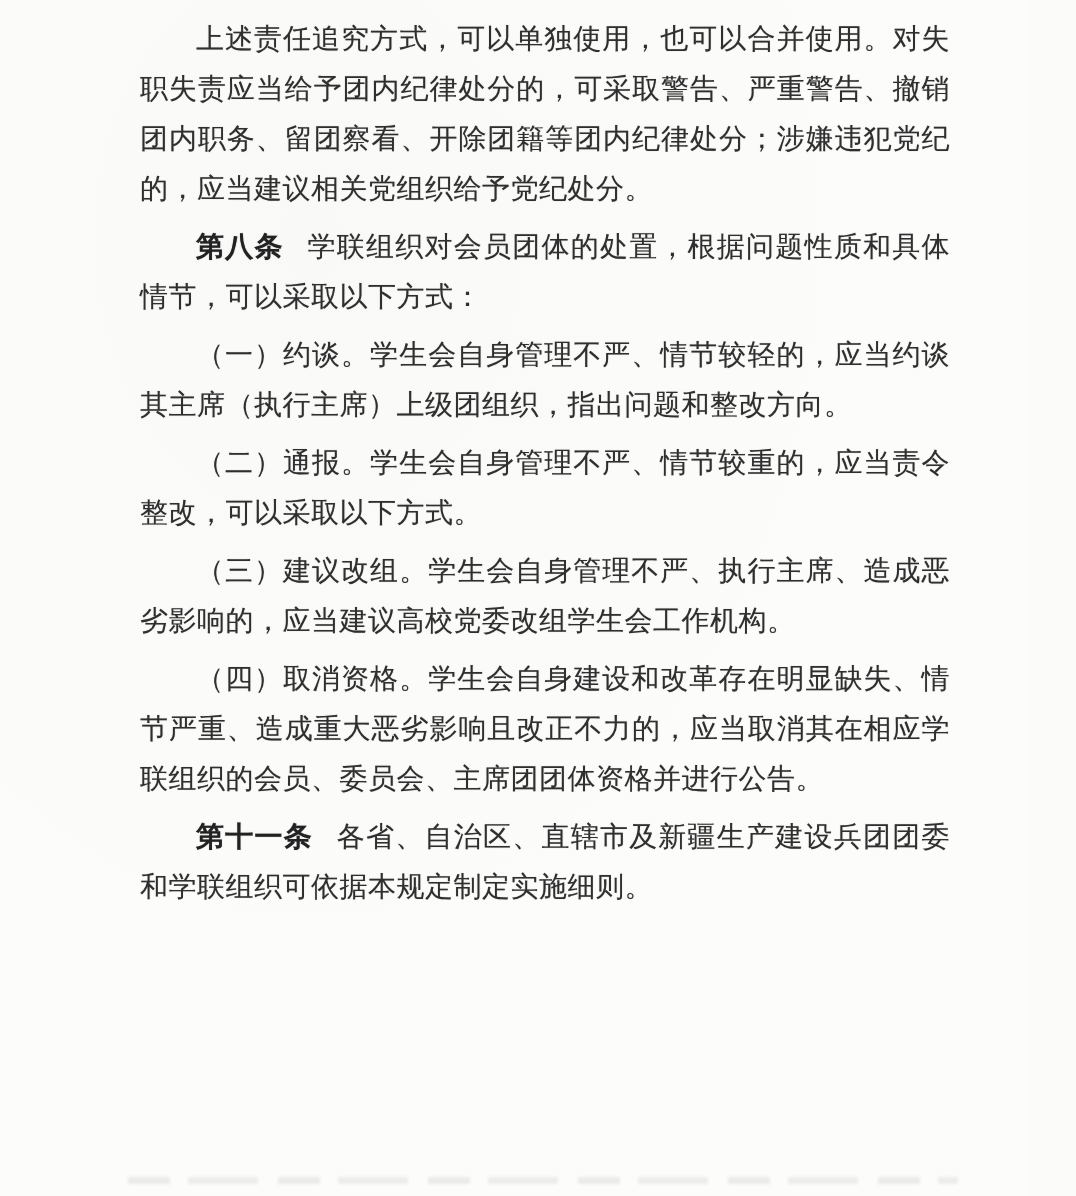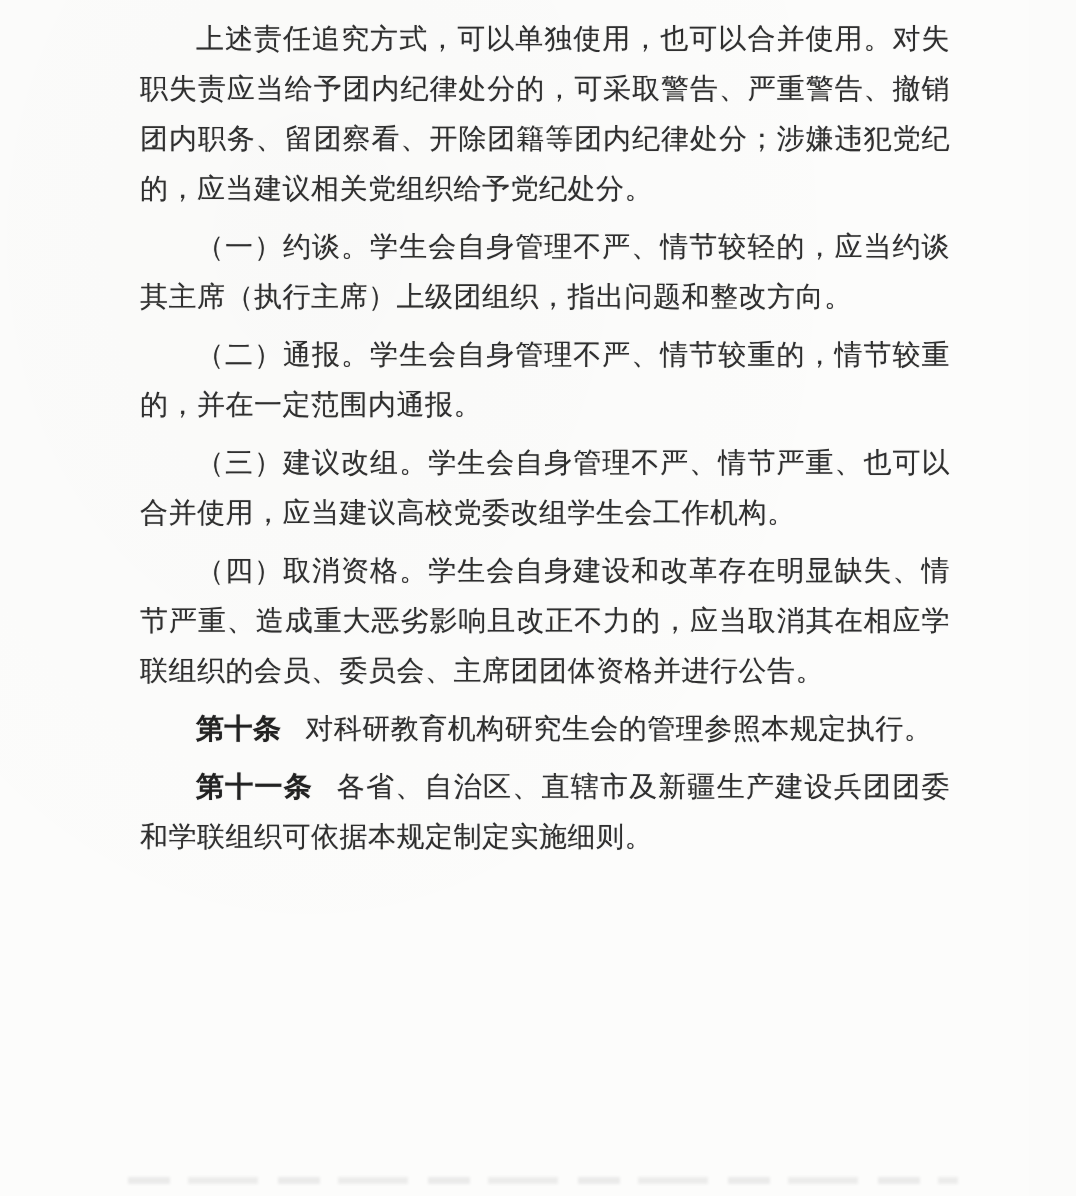--- a/index.html
+++ b/index.html
@@ -61,21 +61,21 @@
       transparent 130px, transparent 150px
     );
   }
 </style>
 </head>
 <body>
 
 <div class="page">
   <div class="doc" id="doc-body">
       <p class="para"><span>上述责任追究方式，可以单独使用，也可以合并使用。对失职失责应当给予团内纪律处分的，可采取警告、严重警告、撤销团内职务、留团察看、开除团籍等团内纪律处分；涉嫌违犯党纪的，应当建议相关党组织给予党纪处分。</span></p>
+      <p class="para"><span class="article-heading">第八条</span><span>学联组织对会员团体的处置，根据问题性质和具体情节，可以采取以下方式：</span></p>
       <p class="para"><span>（一）约谈。学生会自身管理不严、情节较轻的，应当约谈其主席（执行主席）上级团组织，指出问题和整改方向。</span></p>
-      <p class="para"><span>（二）通报。学生会自身管理不严、情节较重的，情节较重的，并在一定范围内通报。</span></p>
-      <p class="para"><span>（三）建议改组。学生会自身管理不严、情节严重、也可以合并使用，应当建议高校党委改组学生会工作机构。</span></p>
+      <p class="para"><span>（二）通报。学生会自身管理不严、情节较重的，应当责令整改，可以采取以下方式。</span></p>
+      <p class="para"><span>（三）建议改组。学生会自身管理不严、执行主席、造成恶劣影响的，应当建议高校党委改组学生会工作机构。</span></p>
       <p class="para"><span>（四）取消资格。学生会自身建设和改革存在明显缺失、情节严重、造成重大恶劣影响且改正不力的，应当取消其在相应学联组织的会员、委员会、主席团团体资格并进行公告。</span></p>
-      <p class="para"><span class="article-heading">第十条</span><span>对科研教育机构研究生会的管理参照本规定执行。</span></p>
       <p class="para"><span class="article-heading">第十一条</span><span>各省、自治区、直辖市及新疆生产建设兵团团委和学联组织可依据本规定制定实施细则。</span></p>
     </div>
   <div class="bottom-smudge"></div>
 </div>
 
 </body></html>

